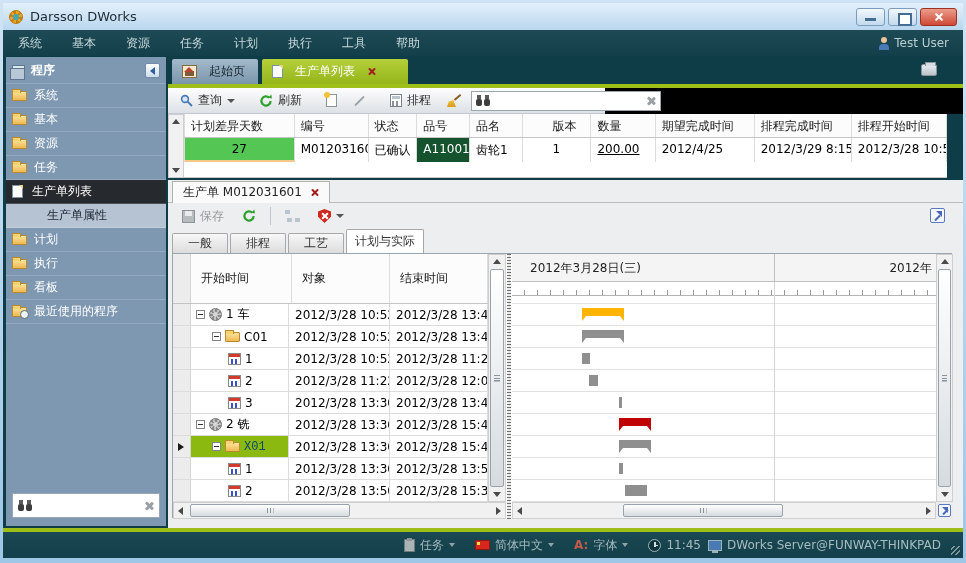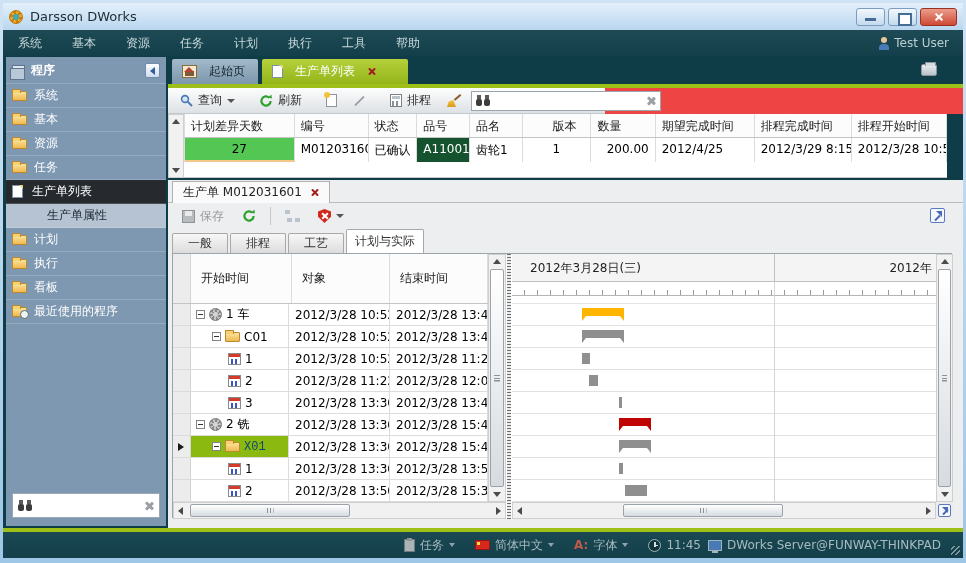--- a/index.html
+++ b/index.html
@@ -74,21 +74,21 @@
   .ic-home::before{content:'';position:absolute;left:2px;bottom:1px;width:9px;height:5px;background:#7e5a36;}
   .ic-home::after{content:'';position:absolute;left:1px;top:1px;border-left:5.5px solid transparent;border-right:5.5px solid transparent;border-bottom:5px solid #b5452f;}
   .tab-x{width:9px;height:9px;position:relative;cursor:pointer;}
   .tab-x::before,.tab-x::after{content:'';position:absolute;left:4px;top:0;width:2px;height:9px;background:#a31f1f;border-radius:1px;}
   .tab-x::before{transform:rotate(45deg);} .tab-x::after{transform:rotate(-45deg);}
   .printer{position:absolute;right:26px;top:8px;width:16px;height:12px;background:linear-gradient(#e8edf0,#b9c2c8);border:1px solid #8a949a;border-radius:2px;cursor:pointer;}
   .printer::before{content:'';position:absolute;left:3px;top:-3px;width:9px;height:3px;background:#d5dbdf;border:1px solid #8a949a;border-bottom:none;}
 
   .green-bar{position:absolute;left:0;top:28px;right:0;height:4px;background:#9dbf17;}
 
-  .toolbar{position:absolute;left:0;top:32px;right:0;height:26px;background:#ef4444;}
+  .toolbar{position:absolute;left:0;top:32px;right:0;height:26px;background:#000000;}
   .toolbar .light{position:absolute;left:0;top:0;width:437px;height:26px;background:linear-gradient(#fdfdfd,#dde1e5);border-bottom:1px solid #c3c8cd;display:flex;align-items:center;padding:0 6px;gap:4px;}
   .tbtn{display:flex;align-items:center;gap:5px;padding:2px 6px;border-radius:3px;color:#2a2a2a;cursor:pointer;white-space:nowrap;}
   .tsep{width:1px;height:18px;background:#c2c7cc;margin:0 2px;}
   .dd-arrow{border-left:4px solid transparent;border-right:4px solid transparent;border-top:4px solid #555;display:inline-block;}
   .tb-search{display:flex;align-items:center;background:#fff;border:1px solid #9aa5ae;height:20px;flex:1;padding:0 4px;}
   .tb-search input{flex:1;border:none;outline:none;font:inherit;min-width:0;margin:0 3px;}
   .gray-x{width:10px;height:10px;position:relative;cursor:pointer;flex:none;}
   .gray-x::before,.gray-x::after{content:'';position:absolute;left:4px;top:0;width:2.5px;height:10px;background:#9aa0a6;border-radius:1px;}
   .gray-x::before{transform:rotate(45deg);} .gray-x::after{transform:rotate(-45deg);}
   .pencil{width:13px;height:2px;background:#9aa0a6;transform:rotate(-45deg);border-radius:1px;}
@@ -99,21 +99,21 @@
   .g-head{height:24px;border-bottom:1px solid #c4c4c4;background:#fcfcfc;font-family:Liberation Mono, monospace;}
   .g-row1{height:24px;}
   .gcell{border-right:1px solid #dcdcdc;padding:4px 6px;white-space:nowrap;overflow:hidden;}
   .g-head .gcell{color:#1a1a1a;}
   .gut{width:17px;background:#e9e9e9;flex:none;position:relative;}
   .c1{width:113px;} .c2{width:76px;} .c3{width:50px;} .c4{width:54px;} .c5{width:54px;}
   .c6{width:46px;margin-left:24px;} .c7{width:66px;} .c8{width:102px;} .c9{width:100px;} .c10{width:98px;}
   .sel-arrow{position:absolute;left:5px;top:50%;transform:translateY(-50%);border-left:6px solid #1a1a1a;border-top:4px solid transparent;border-bottom:4px solid transparent;}
   .cell-green{background:#54c654;text-align:center;border-bottom:2px solid #f5c887;}
   .cell-item{background:#14532d;color:#fff;}
-  .num{text-align:right;}
+  .num{text-align:left;text-decoration:underline;}
   .grid-vscroll{position:absolute;right:0;top:58px;width:16px;height:64px;background:#f0f0f0;border-left:1px solid #cfcfcf;}
   .grid-hscroll{position:absolute;left:0;top:106px;width:779px;height:16px;}
 
   
   .sb{background:#f1f1f1;border:1px solid #cfcfcf;position:relative;}
   .sb-thumb{position:absolute;background:linear-gradient(#ffffff,#d7dbdf);border:1px solid #9aa2ab;border-radius:2px;}
   .grip-h::after{content:'';position:absolute;left:50%;top:3px;bottom:3px;width:7px;transform:translateX(-50%);
     background:repeating-linear-gradient(to right,#8a929a 0 1px,transparent 1px 3px);}
   .grip-v::after{content:'';position:absolute;top:50%;left:3px;right:3px;height:7px;transform:translateY(-50%);
     background:repeating-linear-gradient(to bottom,#8a929a 0 1px,transparent 1px 3px);}

